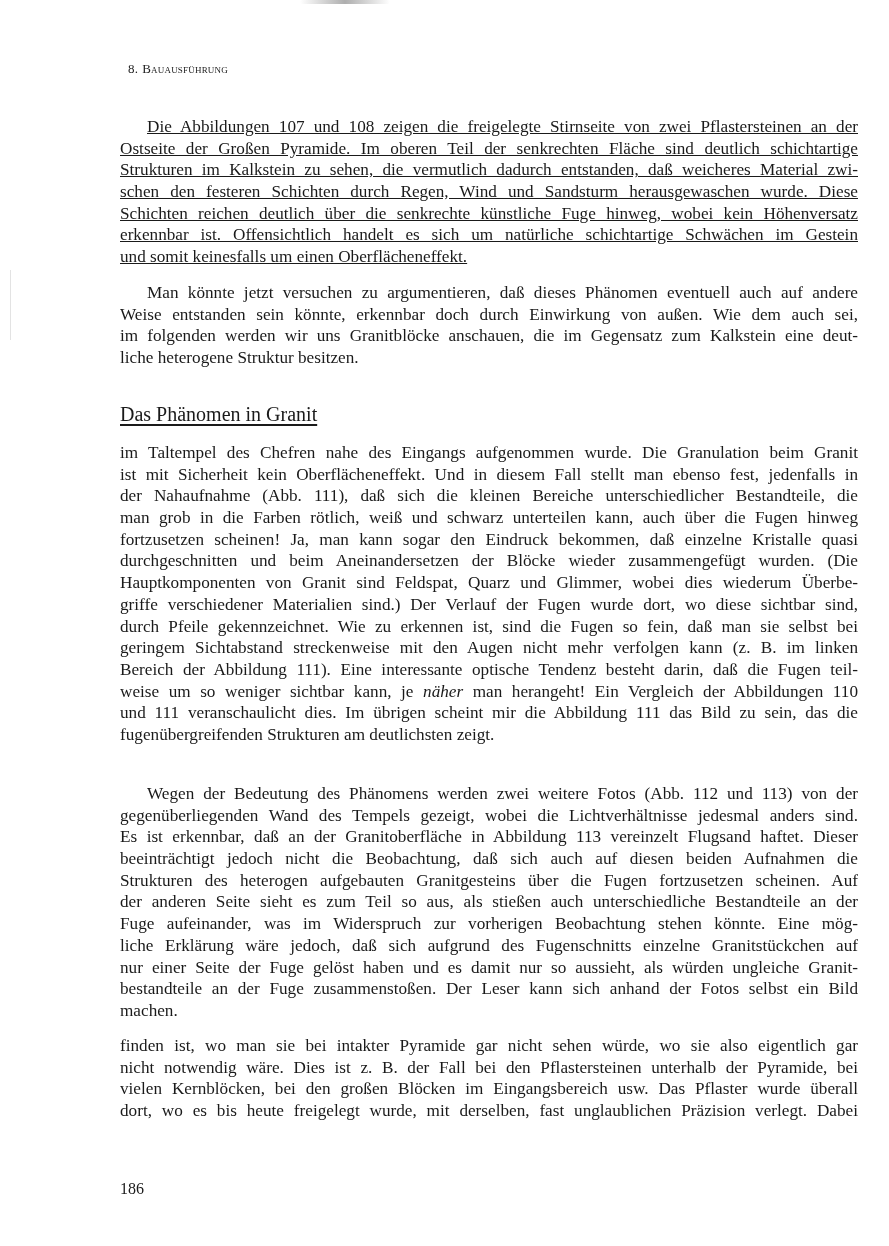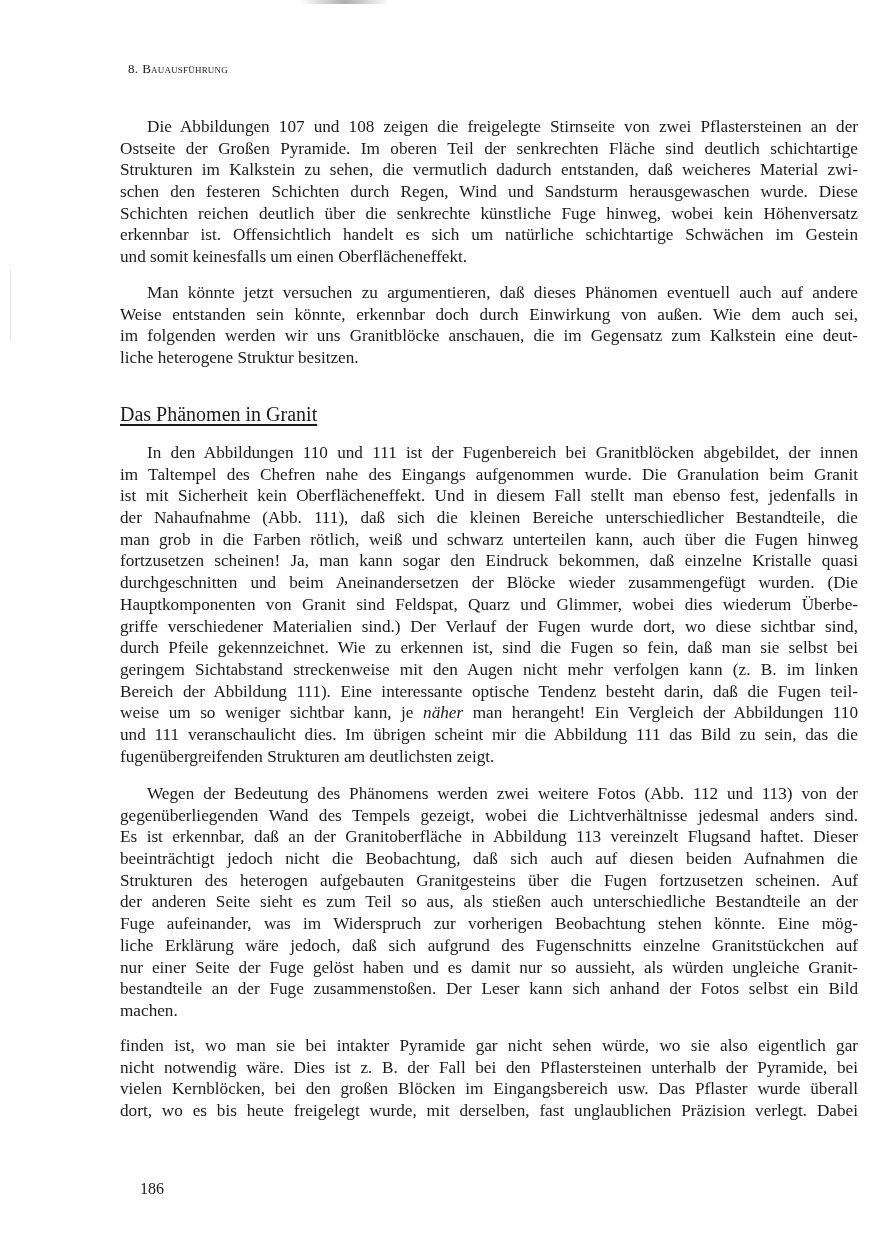--- a/index.html
+++ b/index.html
@@ -68,55 +68,53 @@
       top: 403px;
       font-size: 20px;
       text-decoration: underline;
       text-underline-offset: 3px;
     }
     .page-number {
       position: absolute;
       left: 120px;
       top: 1180px;
       font-size: 16px;
-      margin-left: 20px;
     }
     em { }
   </style>
 </head>
 <body>
 
 <div class="scan-shadow"></div>
 <div class="left-edge"></div>
 
 <div class="running-head">
   <span class="num">8.</span><span>Bauausführung</span>
 </div>
 
-<div class="text-block" style="top:116px;">
+<div class="text-block" style="top:116px;text-decoration:underline;">
   <span class="line indent">Die Abbildungen 107 und 108 zeigen die freigelegte Stirnseite von zwei Pflastersteinen an der</span>
   <span class="line">Ostseite der Großen Pyramide. Im oberen Teil der senkrechten Fläche sind deutlich schichtartige</span>
   <span class="line">Strukturen im Kalkstein zu sehen, die vermutlich dadurch entstanden, daß weicheres Material zwi-</span>
   <span class="line">schen den festeren Schichten durch Regen, Wind und Sandsturm herausgewaschen wurde. Diese</span>
   <span class="line">Schichten reichen deutlich über die senkrechte künstliche Fuge hinweg, wobei kein Höhenversatz</span>
   <span class="line">erkennbar ist. Offensichtlich handelt es sich um natürliche schichtartige Schwächen im Gestein</span>
   <span class="line last">und somit keinesfalls um einen Oberflächeneffekt.</span>
 </div>
 
 <div class="text-block" style="top:282px;">
   <span class="line indent">Man könnte jetzt versuchen zu argumentieren, daß dieses Phänomen eventuell auch auf andere</span>
   <span class="line">Weise entstanden sein könnte, erkennbar doch durch Einwirkung von außen. Wie dem auch sei,</span>
   <span class="line">im folgenden werden wir uns Granitblöcke anschauen, die im Gegensatz zum Kalkstein eine deut-</span>
   <span class="line last">liche heterogene Struktur besitzen.</span>
 </div>
 
 <div class="section-heading">Das Phänomen in Granit</div>
 
 <div class="text-block" style="top:442px;">
-  <span class="line indent">In den Abbildungen 110 und 111 ist der Fugenbereich bei Granitblöcken abgebildet, der innen</span>
   <span class="line">im Taltempel des Chefren nahe des Eingangs aufgenommen wurde. Die Granulation beim Granit</span>
   <span class="line">ist mit Sicherheit kein Oberflächeneffekt. Und in diesem Fall stellt man ebenso fest, jedenfalls in</span>
   <span class="line">der Nahaufnahme (Abb. 111), daß sich die kleinen Bereiche unterschiedlicher Bestandteile, die</span>
   <span class="line">man grob in die Farben rötlich, weiß und schwarz unterteilen kann, auch über die Fugen hinweg</span>
   <span class="line">fortzusetzen scheinen! Ja, man kann sogar den Eindruck bekommen, daß einzelne Kristalle quasi</span>
   <span class="line">durchgeschnitten und beim Aneinandersetzen der Blöcke wieder zusammengefügt wurden. (Die</span>
   <span class="line">Hauptkomponenten von Granit sind Feldspat, Quarz und Glimmer, wobei dies wiederum Überbe-</span>
   <span class="line">griffe verschiedener Materialien sind.) Der Verlauf der Fugen wurde dort, wo diese sichtbar sind,</span>
   <span class="line">durch Pfeile gekennzeichnet. Wie zu erkennen ist, sind die Fugen so fein, daß man sie selbst bei</span>
   <span class="line">geringem Sichtabstand streckenweise mit den Augen nicht mehr verfolgen kann (z. B. im linken</span>

